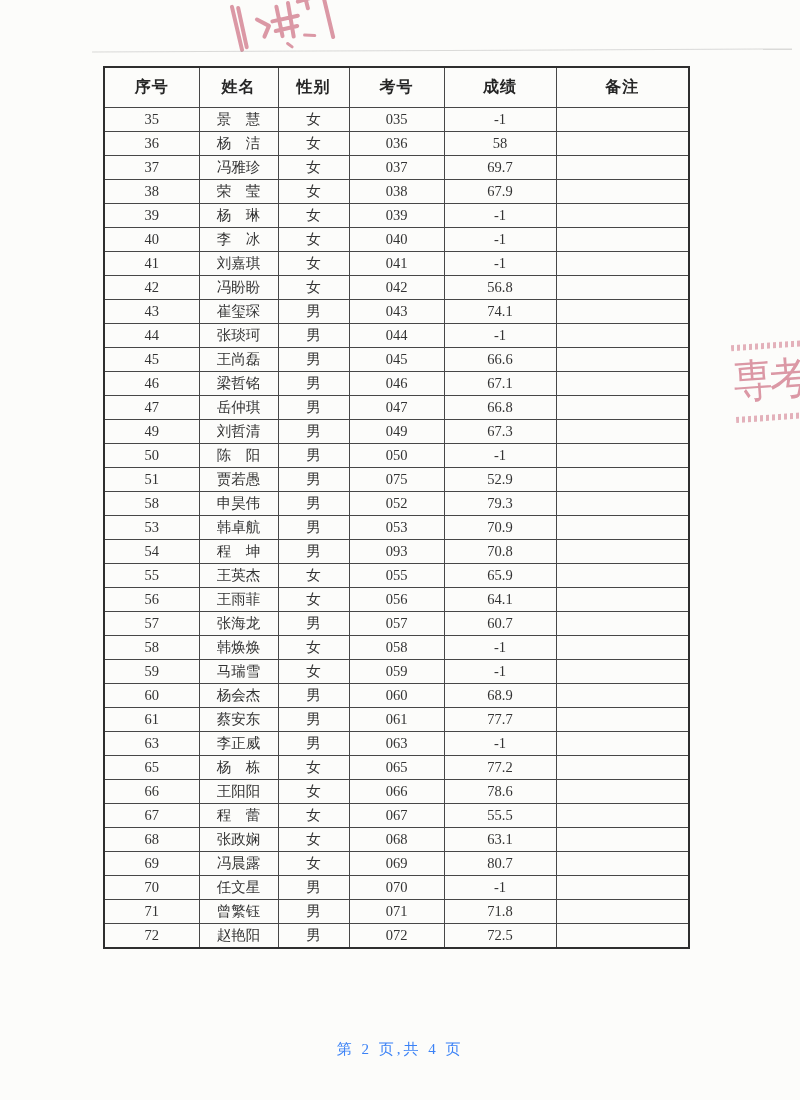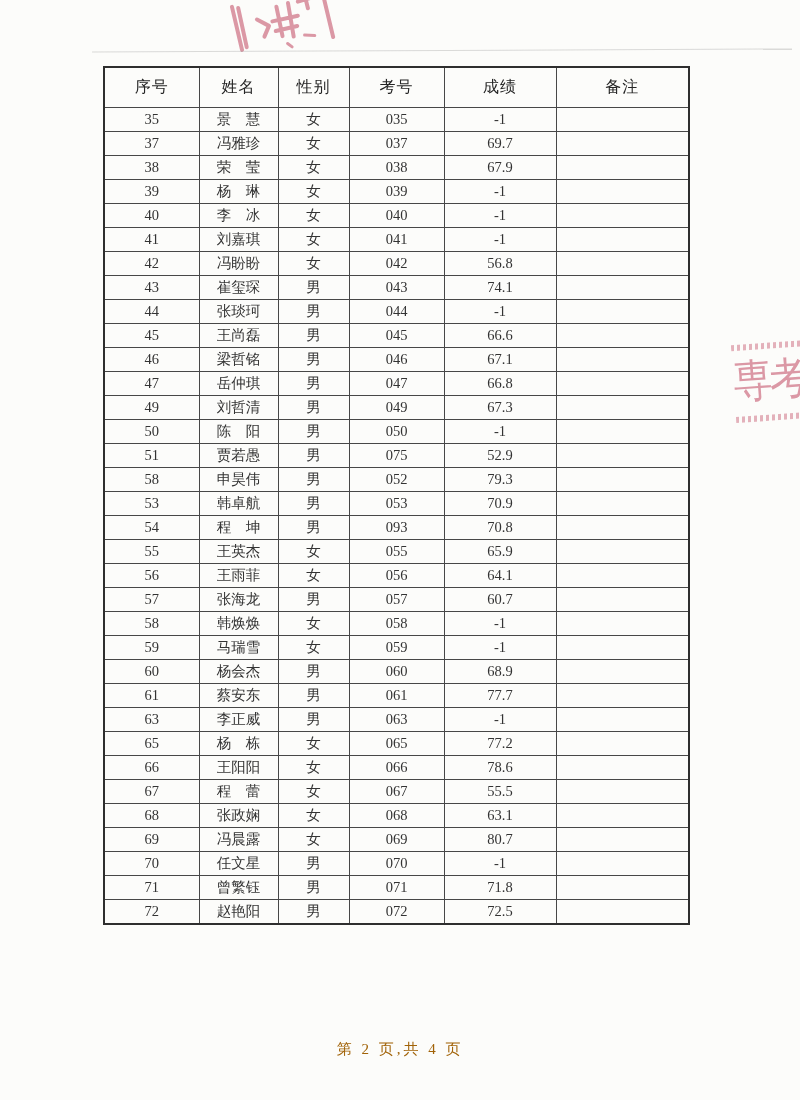--- a/index.html
+++ b/index.html
@@ -32,39 +32,39 @@
     border:1px solid #474747;
     padding:0;
     text-align:center;
     vertical-align:middle;
     overflow:hidden;
     white-space:nowrap;
   }
   table.results th {
     height:39px;
     font-size:16px;
-    font-weight:400;
+    font-weight:700;
     letter-spacing:1px;
     color:#252525;
   }
   table.results td {
     height:23px;
     font-size:14.5px;
     color:#333;
   }
   td.c-name { font-size:15px; color:#2b2b2b; }
   td.c-score, td.c-examno, td.c-no { font-family:"Liberation Serif","DejaVu Serif",serif; }
 
   
   .footer {
     position:absolute; left:0; right:0; top:1040px;
     text-align:center;
     font-size:15px;
     letter-spacing:3px;
-    color:#a16207;
+    color:#3b82f6;
   }
 
   
   :root { --stamp-red:#c75b72; }
   .stamp-top {
     position:absolute; left:224px; top:-2px;
     opacity:0.62;
   }
   .stamp-right {
     position:absolute; left:734px; top:342px;
@@ -139,20 +139,28 @@
     <tbody id="table-body">
         <tr>
           <td class="c-no">35</td>
           <td class="c-name">景　慧</td>
           <td class="c-gender">女</td>
           <td class="c-examno">035</td>
           <td class="c-score">-1</td>
           <td class="c-remark"></td>
         </tr>
         <tr>
+          <td class="c-no">36</td>
+          <td class="c-name">杨　洁</td>
+          <td class="c-gender">女</td>
+          <td class="c-examno">036</td>
+          <td class="c-score">58</td>
+          <td class="c-remark"></td>
+        </tr>
+        <tr>
           <td class="c-no">37</td>
           <td class="c-name">冯雅珍</td>
           <td class="c-gender">女</td>
           <td class="c-examno">037</td>
           <td class="c-score">69.7</td>
           <td class="c-remark"></td>
         </tr>
         <tr>
           <td class="c-no">38</td>
           <td class="c-name">荣　莹</td>

